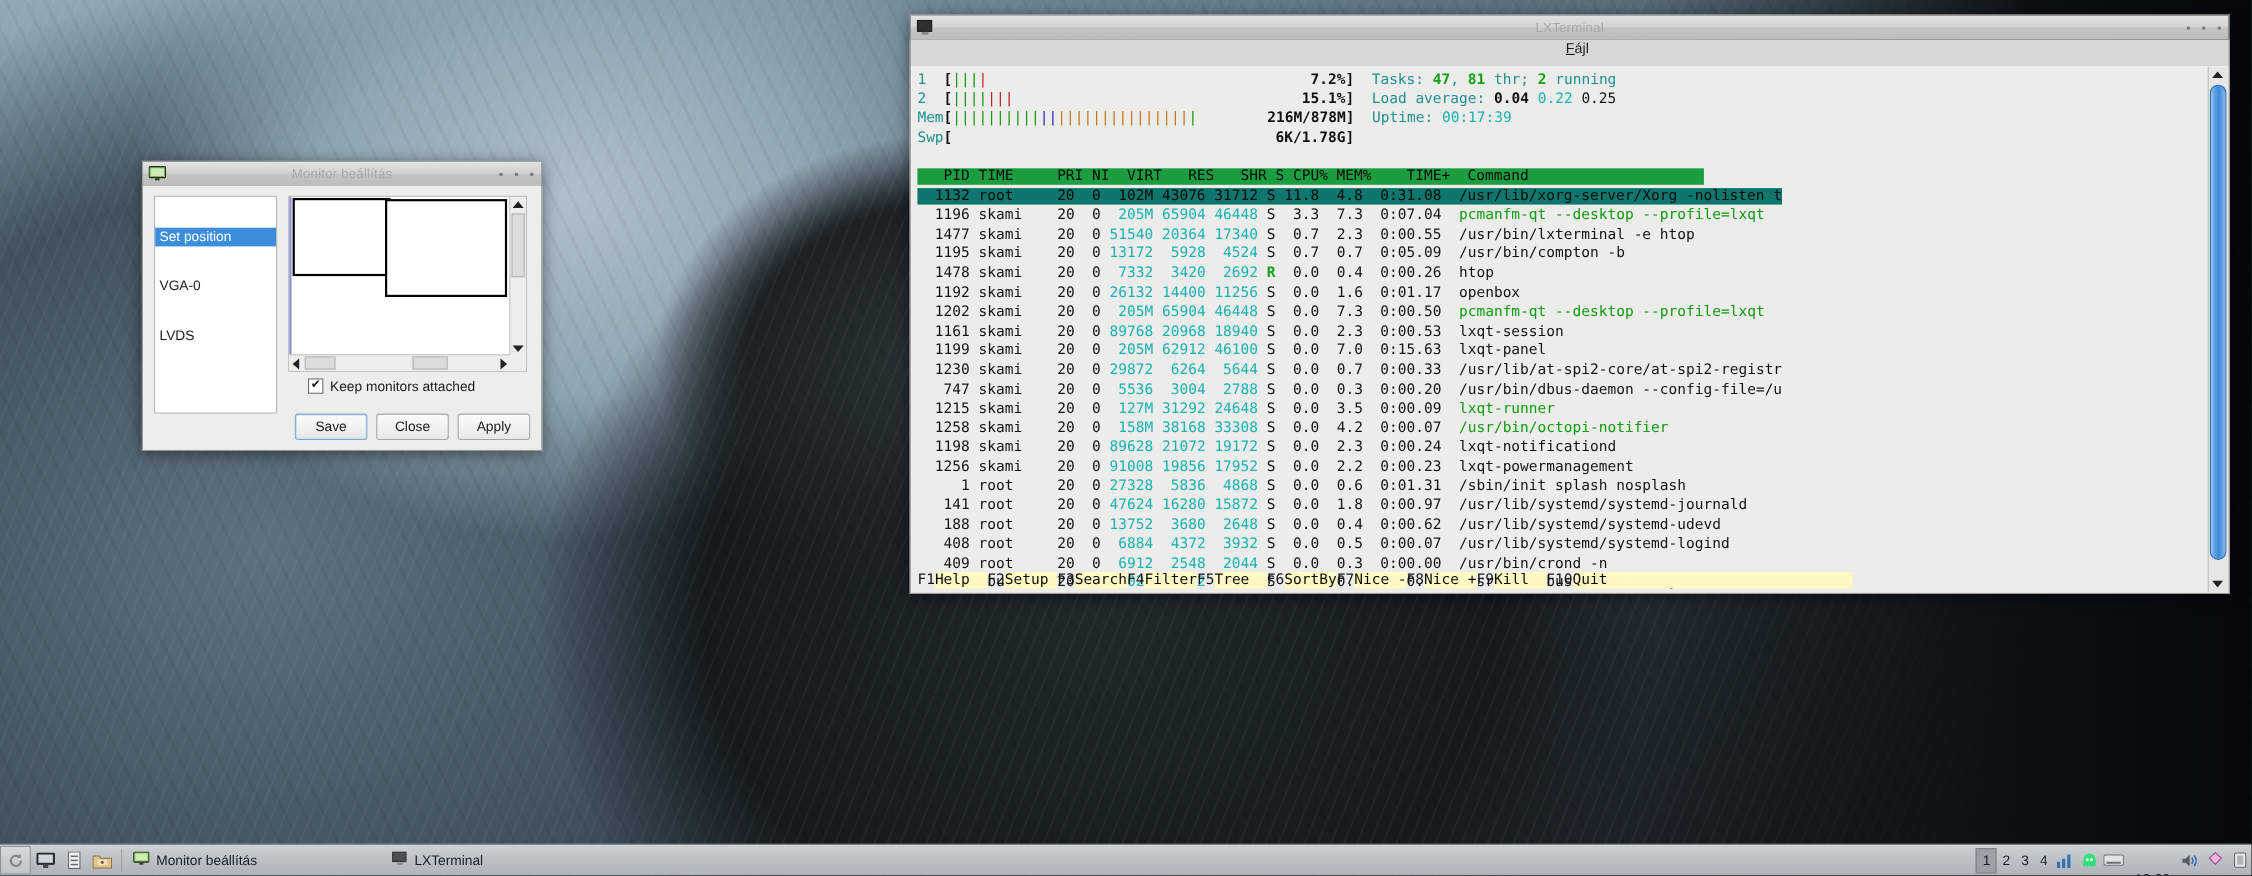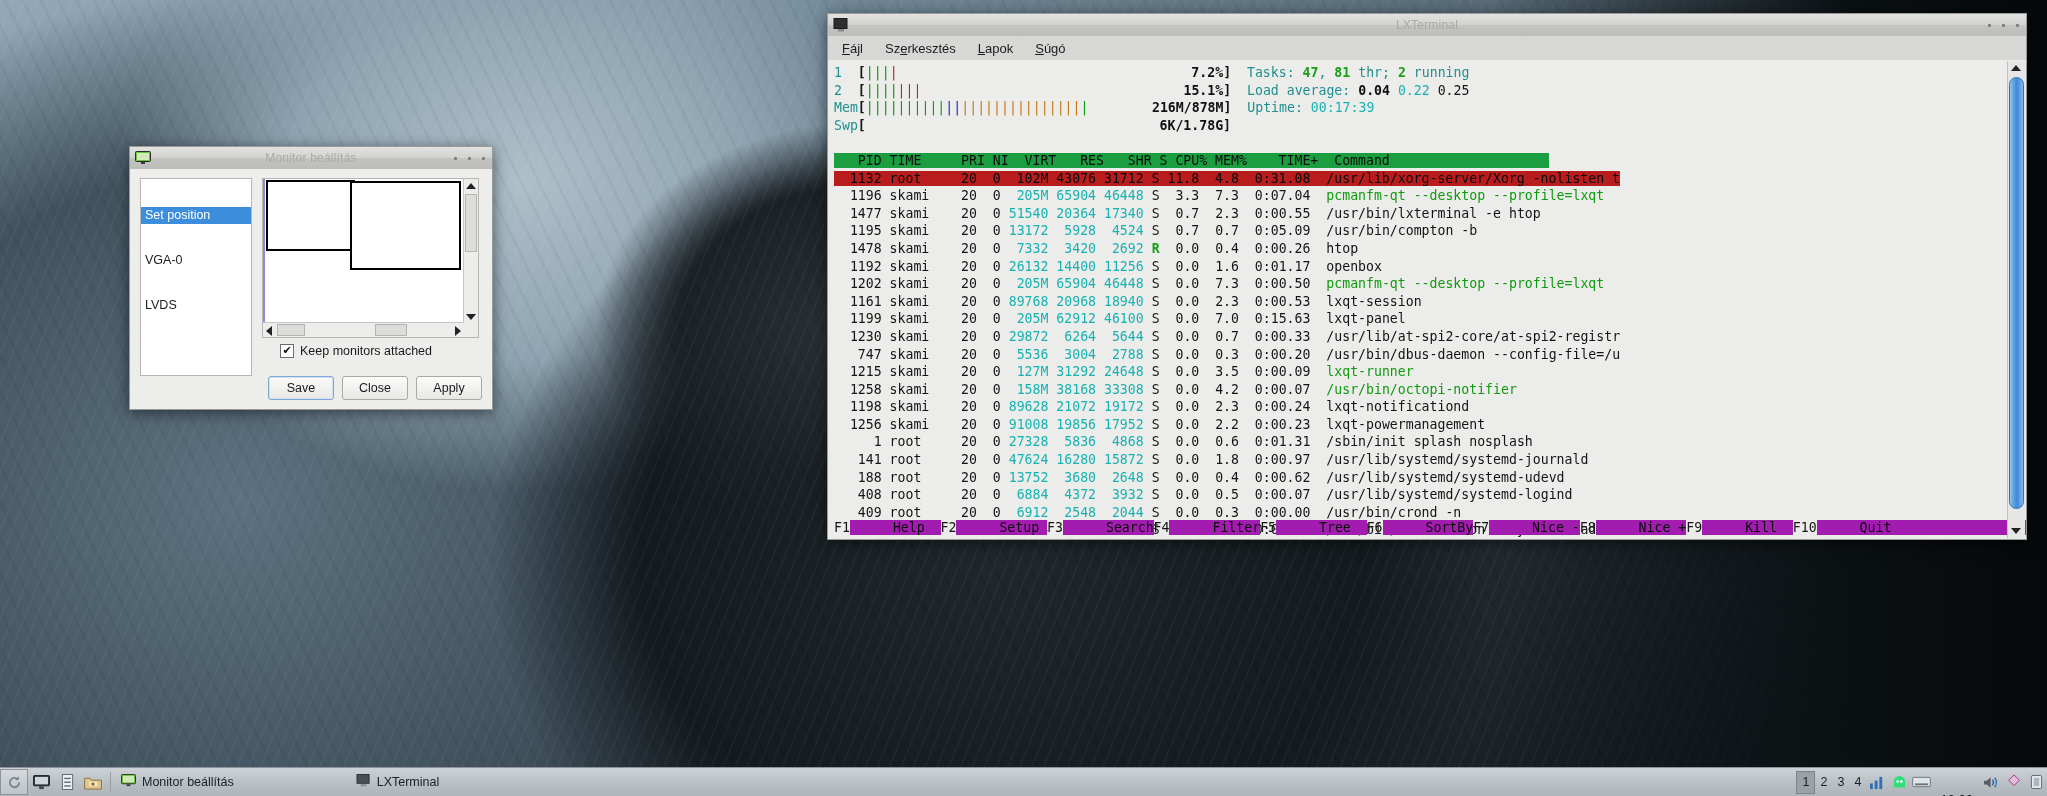--- a/index.html
+++ b/index.html
@@ -85,21 +85,21 @@
     border:1px solid #a8a8a6;border-radius:3px;
     font-size:12.5px;color:#1a1a1a;cursor:pointer;
     display:flex;align-items:center;justify-content:center;
   }
   .btn.default{border-color:#7fa8d4;box-shadow:0 0 0 1px #cfe0f2 inset;text-align:center;}
 
   
   #lxterminal{left:827px;top:13px;width:1200px;height:527px;}
   #term-menubar{
     height:24px;background:#d7d7d5;border-left:1px solid #9a9a98;border-right:1px solid #9a9a98;
-    display:flex;align-items:center;padding-left:14px;gap:22px;
+    display:flex;align-items:center;padding-left:14px;gap:22px;flex-direction:column;
   }
   #term-menubar .mi{font-size:13px;color:#1c1c1c;cursor:default;}
   #term-menubar .mi u{text-decoration:underline;}
   #term-body{
     position:relative;height:479px;background:#ececea;
     border:1px solid #9a9a98;border-top:none;overflow:hidden;
   }
   #term-screen{
     position:absolute;left:6px;top:4px;right:20px;top:4px;bottom:0;
     font-family:"DejaVu Sans Mono","Liberation Mono",monospace;
@@ -119,24 +119,24 @@
   
   .c-cyan{color:#1f8f8f;}
   .c-cyan-l{color:#18b2b2;}
   .c-green{color:#0f9b0f;}
   .c-greenb{color:#16a016;font-weight:bold;}
   .c-black{color:#141414;}
   .c-bold{font-weight:bold;color:#101010;}
   .bar-br{color:#141414;font-weight:bold;}
 
   .hdr-row{background:#1a9e3f;color:#0b0b0b;}
-  .sel-row{background:#b91c1c;color:#0b0b0b;}
+  .sel-row{background:#0f766e;color:#0b0b0b;}
   .fkeybar{position:absolute;left:6px;right:20px;bottom:2px;
     font-family:"DejaVu Sans Mono","Liberation Mono",monospace;font-size:13.2px;line-height:17.6px;white-space:pre;}
-  .fk-lbl{background:#a21caf;color:#0b0b0b;padding-left:43px;}
+  .fk-lbl{background:#fef9c3;color:#0b0b0b;}
   .fk-num{background:transparent;color:#141414;}
 
   
   #taskbar{
     position:absolute;left:0;bottom:0;width:2047px;height:28px;
     background:linear-gradient(180deg,#cdd2d6 0%,#b9bfc4 55%,#aeb4b9 100%);
     border-top:1px solid #8d9398;display:flex;align-items:center;
   }
   .tb-item{display:flex;align-items:center;height:24px;padding:0 6px;gap:6px;font-size:12.5px;color:#17202a;}
   .tb-sep{width:1px;height:20px;background:#9aa0a5;margin:0 4px;}

